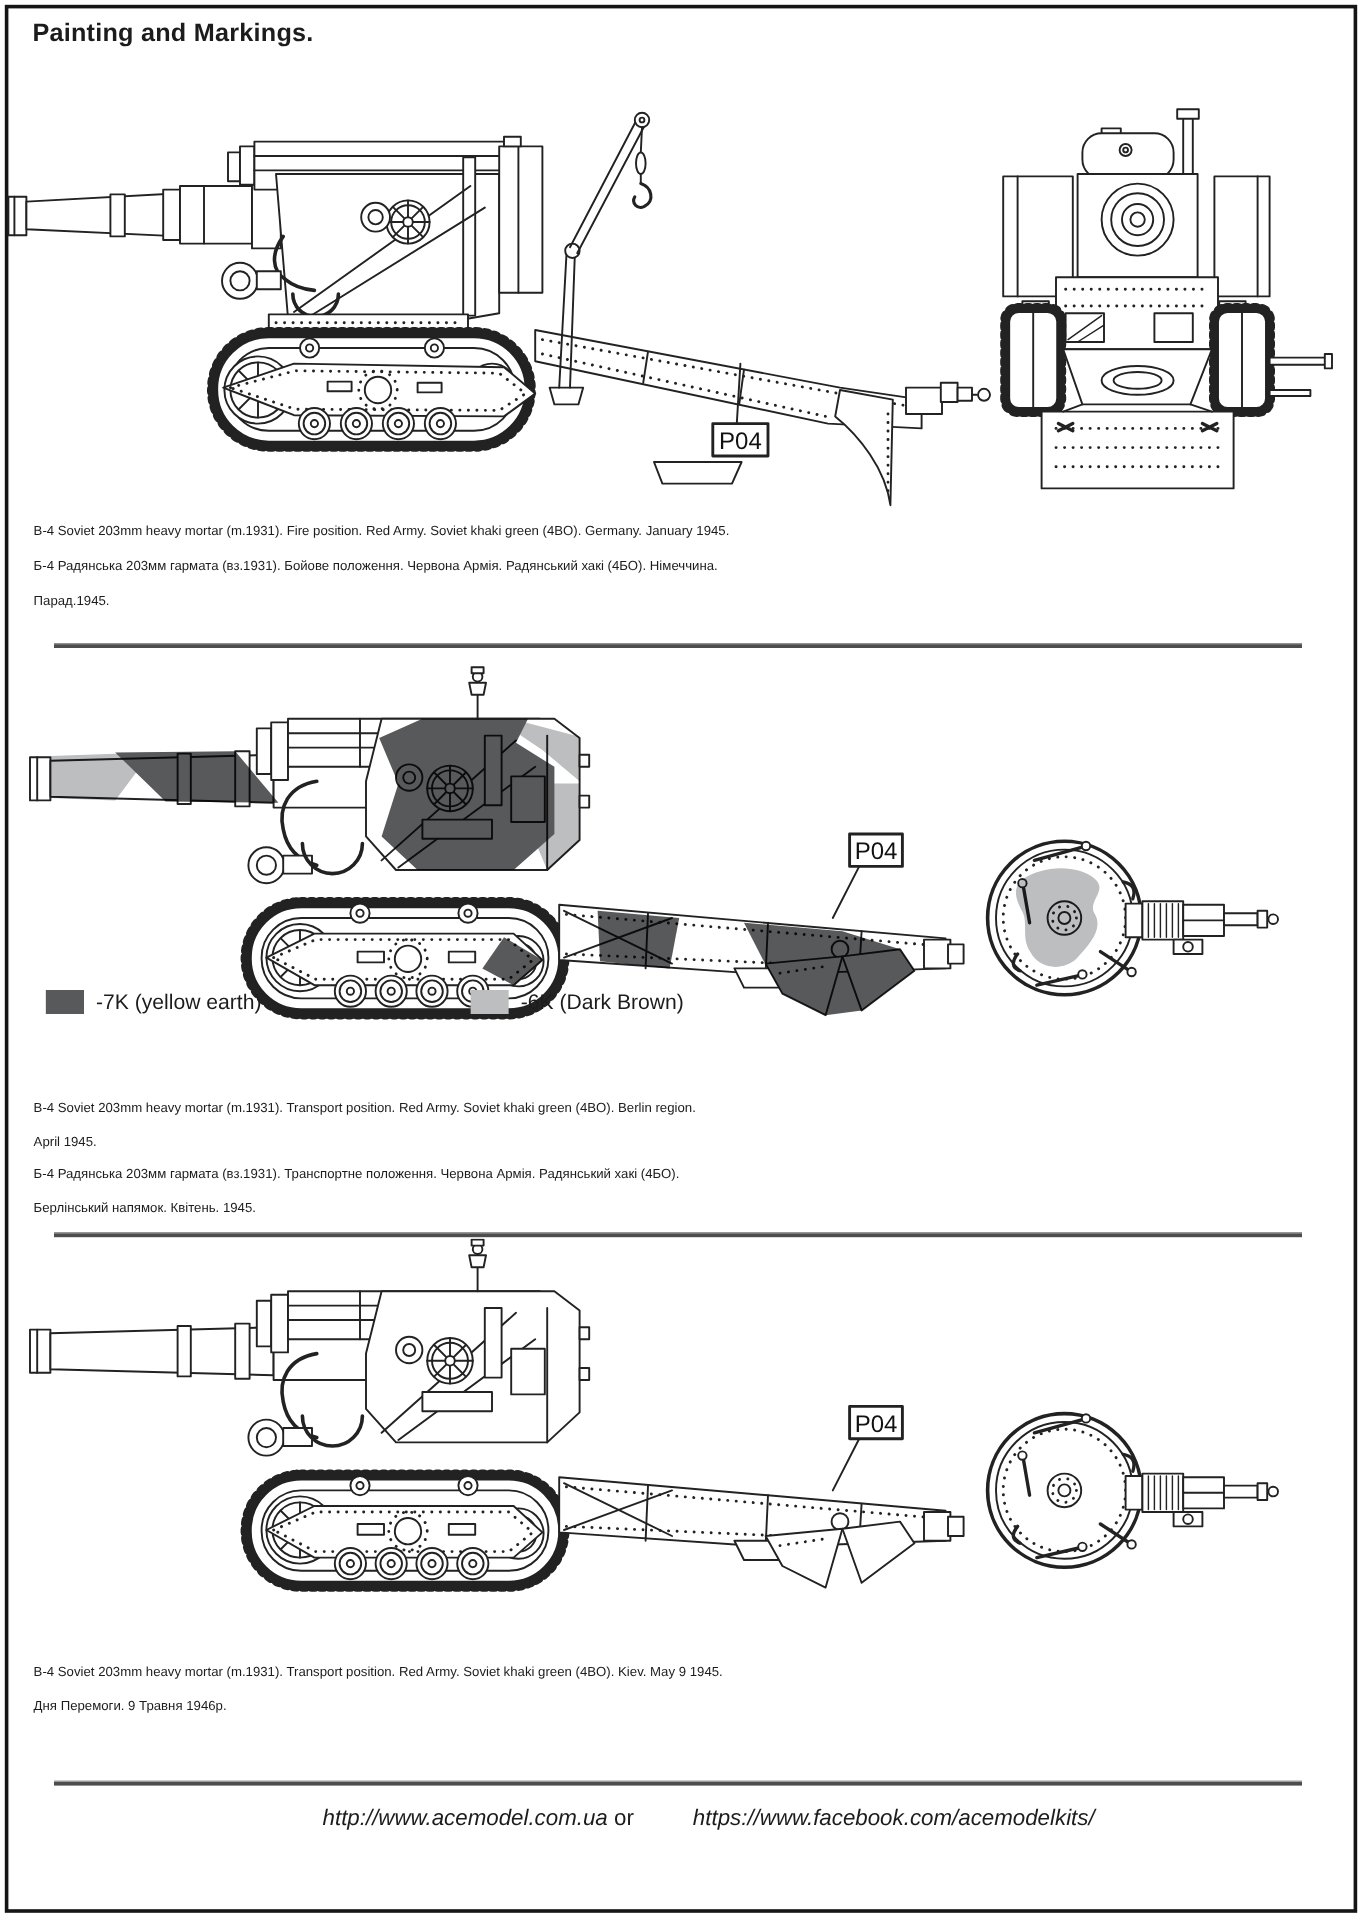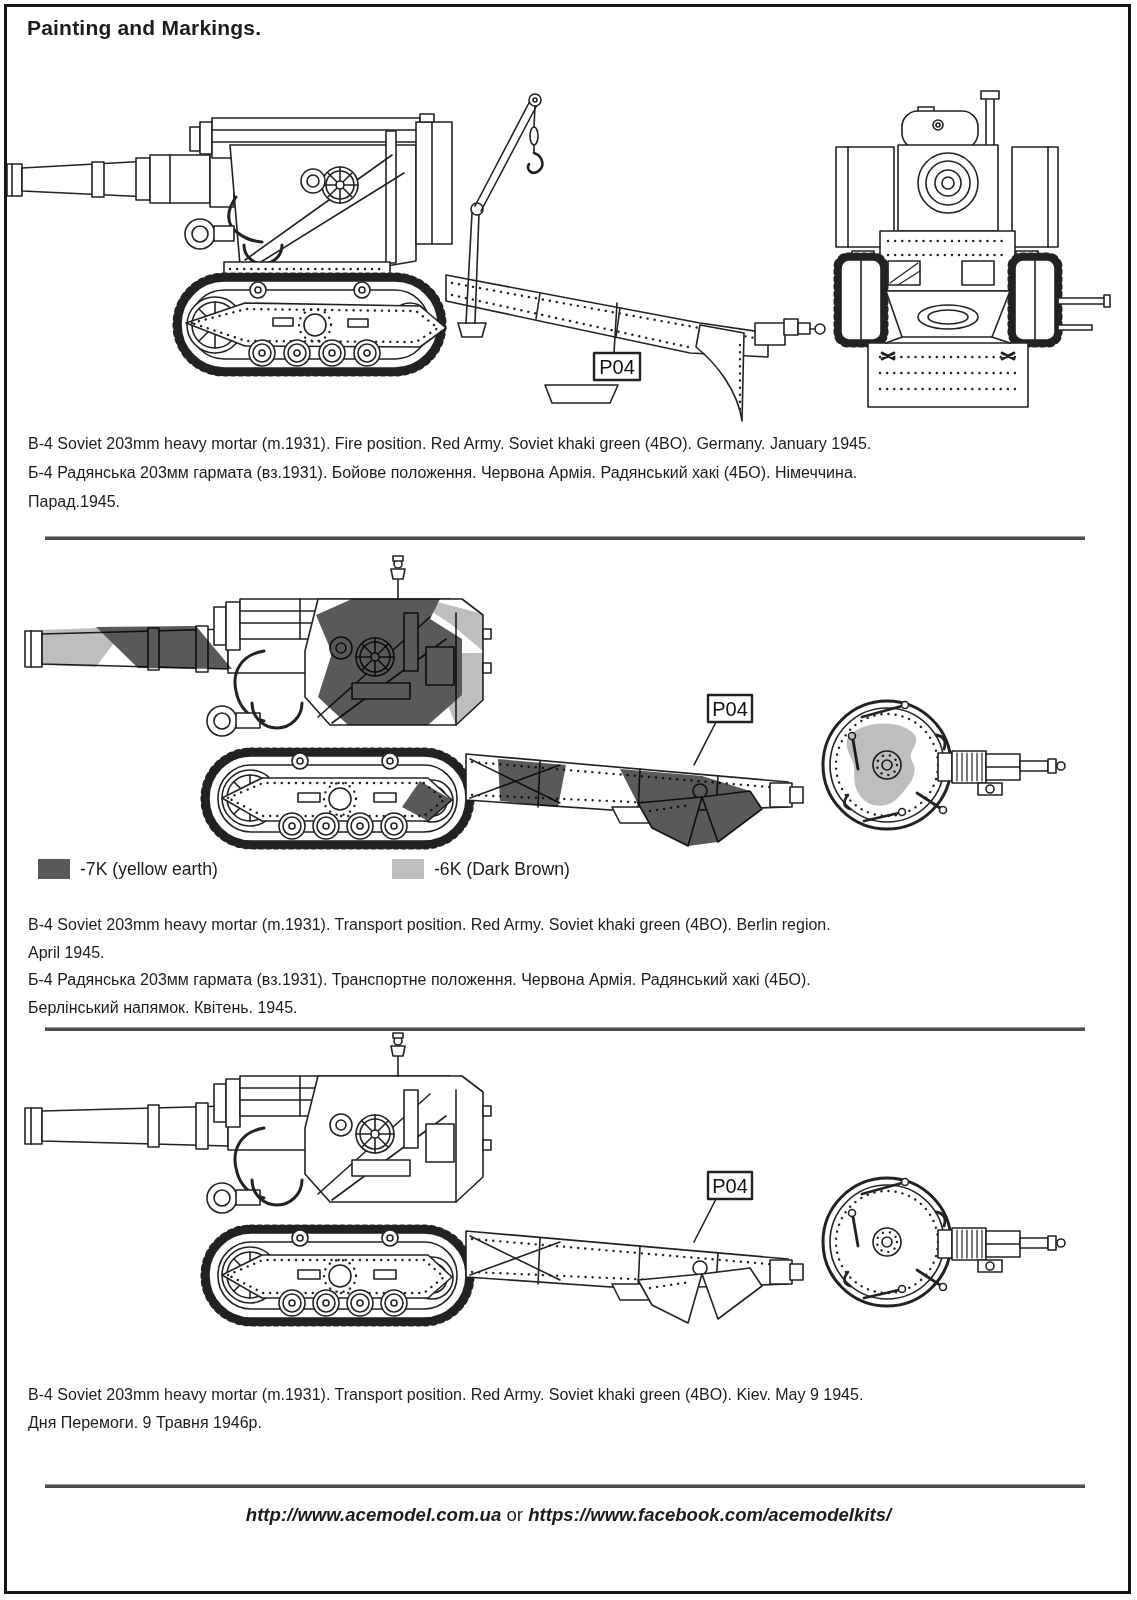--- a/index.html
+++ b/index.html
@@ -1,28 +1,28 @@
 <!DOCTYPE html>
 <html><head>
 <meta charset="utf-8">
 <style>
   html,body{margin:0;padding:0;background:#e8e8e8;}
   #page{position:relative;width:1137px;height:1600px;background:#fff;margin:0 auto;
         font-family:"Liberation Sans", sans-serif;color:#1c1c1c;overflow:hidden;}
   .frame{position:absolute;left:4px;top:4px;right:6px;bottom:6px;border:3px solid #151515;pointer-events:none;}
   .title{position:absolute;left:27px;top:16px;font-size:21px;font-weight:bold;letter-spacing:.2px;}
-  .cap{position:absolute;left:28px;width:1070px;font-size:16px;line-height:29px;}
+  .cap{position:absolute;left:28px;width:1070px;font-size:11px;line-height:29px;}
   .cap.tight{line-height:27.5px;}
   .divider{position:absolute;left:45px;width:1040px;height:3px;background:#4d4d4d;border-top:1px solid #9a9a9a;}
-  .legend-row{position:absolute;left:0;top:858px;width:1137px;height:24px;}
+  .legend-row{position:absolute;left:0;top:824px;width:1137px;height:24px;}
   .legend-item{position:absolute;top:0;height:22px;}
   .legend-swatch{position:absolute;top:1px;left:0;}
   .legend-label{position:absolute;left:42px;top:0;font-size:17.6px;line-height:22px;white-space:nowrap;}
   .footer{position:absolute;left:0;top:1503px;width:1137px;text-align:center;font-size:18.6px;line-height:23.5px;}
-  .footer .url{font-weight:bold;font-style:italic;}
+  .footer .url{font-weight:normal;font-style:italic;margin-left:44px;}
   svg{position:absolute;left:0;display:block;}
   .art{fill:#fff;stroke:#222;stroke-width:1.6;stroke-linejoin:round;stroke-linecap:round;}
   .ln{fill:none;}
   .thin{fill:none;stroke-width:1.2;}
   .dots{fill:none;stroke:#222;stroke-width:2.4;stroke-dasharray:.1 7;stroke-linecap:round;}
   .tread{fill:none;stroke:#222;stroke-width:9;stroke-dasharray:2.5 5;}
   .tool{stroke-width:2.8;fill:none;}
   .p04t{font-family:"Liberation Sans",sans-serif;font-size:20px;fill:#111;stroke:none;text-anchor:middle;}
 </style>
 </head>

